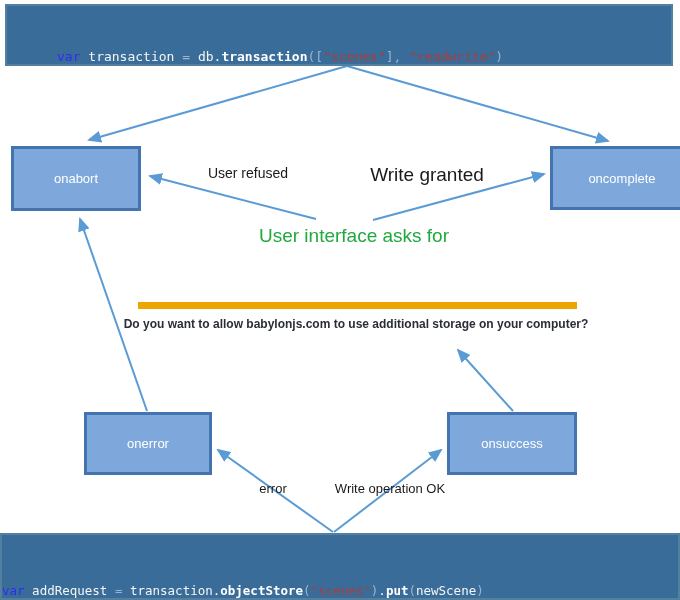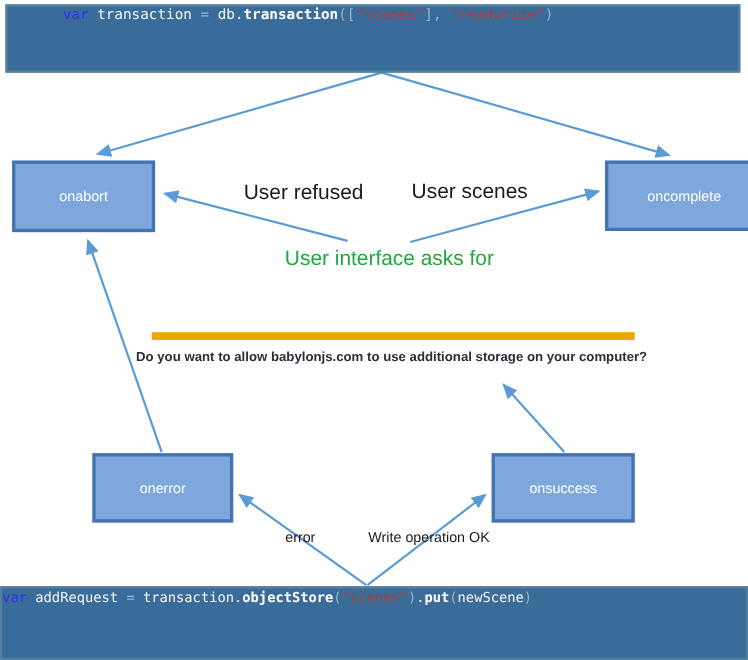--- a/index.html
+++ b/index.html
@@ -4,21 +4,21 @@
 <style>
   html,body{margin:0;padding:0;background:#ffffff;}
   #stage{
     position:relative;width:680px;height:600px;overflow:hidden;
     background:#ffffff;font-family:"Liberation Sans",sans-serif;
   }
   
   .code-bar{
     position:absolute;box-sizing:border-box;
     background:#3A6C99;border:2px solid #54809F;
-    display:flex;align-items:flex-start;
+    display:flex;align-items:flex-end;
     font-family:"DejaVu Sans Mono",monospace;font-size:13px;
     white-space:pre;color:#f5f5f5;
   }
   #top-bar{left:5px;top:4px;width:668px;height:62px;padding-left:50px;}
   #bottom-bar{left:0px;top:533px;width:680px;height:67px;font-size:12.5px;}
   .tok-keyword{color:#2E2EF0;}
   .tok-plain{color:#F5F5F5;}
   .tok-method{color:#FFFFFF;font-weight:bold;}
   .tok-string{color:#A63F3F;}
   .tok-punct{color:#9FB2C8;}
@@ -28,21 +28,21 @@
     background:#7EA7DC;border:3px solid #4474B0;
     display:flex;align-items:center;justify-content:center;
     color:#ffffff;font-size:13px;
   }
   #box-onabort{left:11px;top:146px;width:130px;height:65px;}
   #box-oncomplete{left:550px;top:146px;width:144px;height:64px;}
   #box-onerror{left:84px;top:412px;width:128px;height:63px;}
   #box-onsuccess{left:447px;top:412px;width:130px;height:63px;}
   
   .lbl{position:absolute;color:#1a1a1a;text-align:center;}
-  #lbl-user-refused{left:212px;top:165px;width:128px;font-size:19px;}
+  #lbl-user-refused{left:184px;top:165px;width:128px;font-size:14px;}
   #lbl-user-granted{left:363px;top:164px;width:128px;font-size:19px;}
   #lbl-error{left:243px;top:481px;width:60px;font-size:13px;}
   #lbl-write-ok{left:318px;top:481px;width:144px;font-size:13px;}
   #green-note{
     position:absolute;left:214px;top:224px;width:280px;
     color:#21A93F;font-size:19px;line-height:23.5px;text-align:center;
   }
   #quota-bar{
     position:absolute;left:138px;top:302px;width:439px;height:7px;
     background:#EDA600;
@@ -87,21 +87,21 @@
     <span>oncomplete</span>
   </div>
   <div id="box-onerror" class="ebox">
     <span>onerror</span>
   </div>
   <div id="box-onsuccess" class="ebox">
     <span>onsuccess</span>
   </div>
 
   <div id="lbl-user-refused" class="lbl">User refused</div>
-  <div id="lbl-user-granted" class="lbl">User scenes</div>
+  <div id="lbl-user-granted" class="lbl">Write granted</div>
   <div id="lbl-error" class="lbl">error</div>
   <div id="lbl-write-ok" class="lbl">Write operation OK</div>
 
   <div id="green-note">
     <div>User interface asks for</div>
   </div>
 
   <div id="quota-bar"></div>
   <div id="prompt-text">Do you want to allow babylonjs.com to use additional storage on your computer?</div>
 

